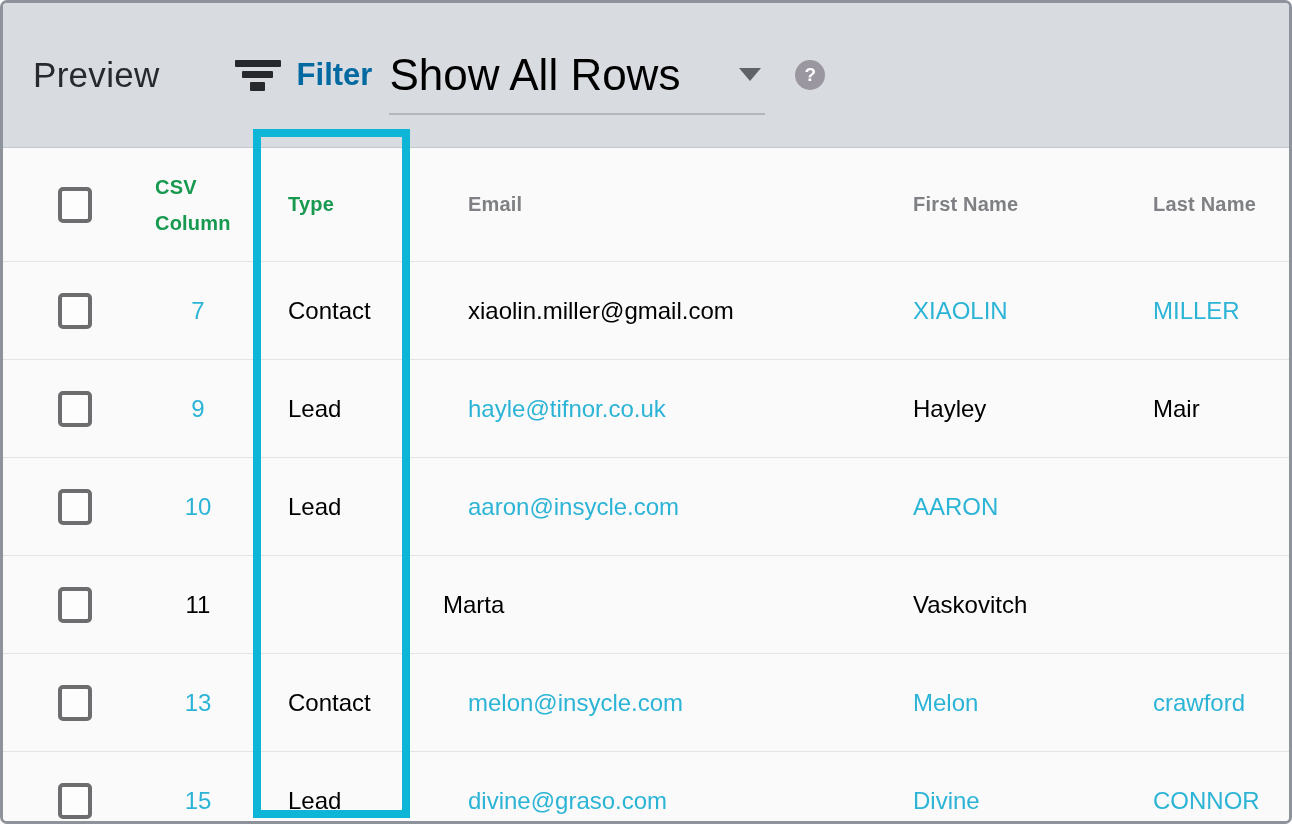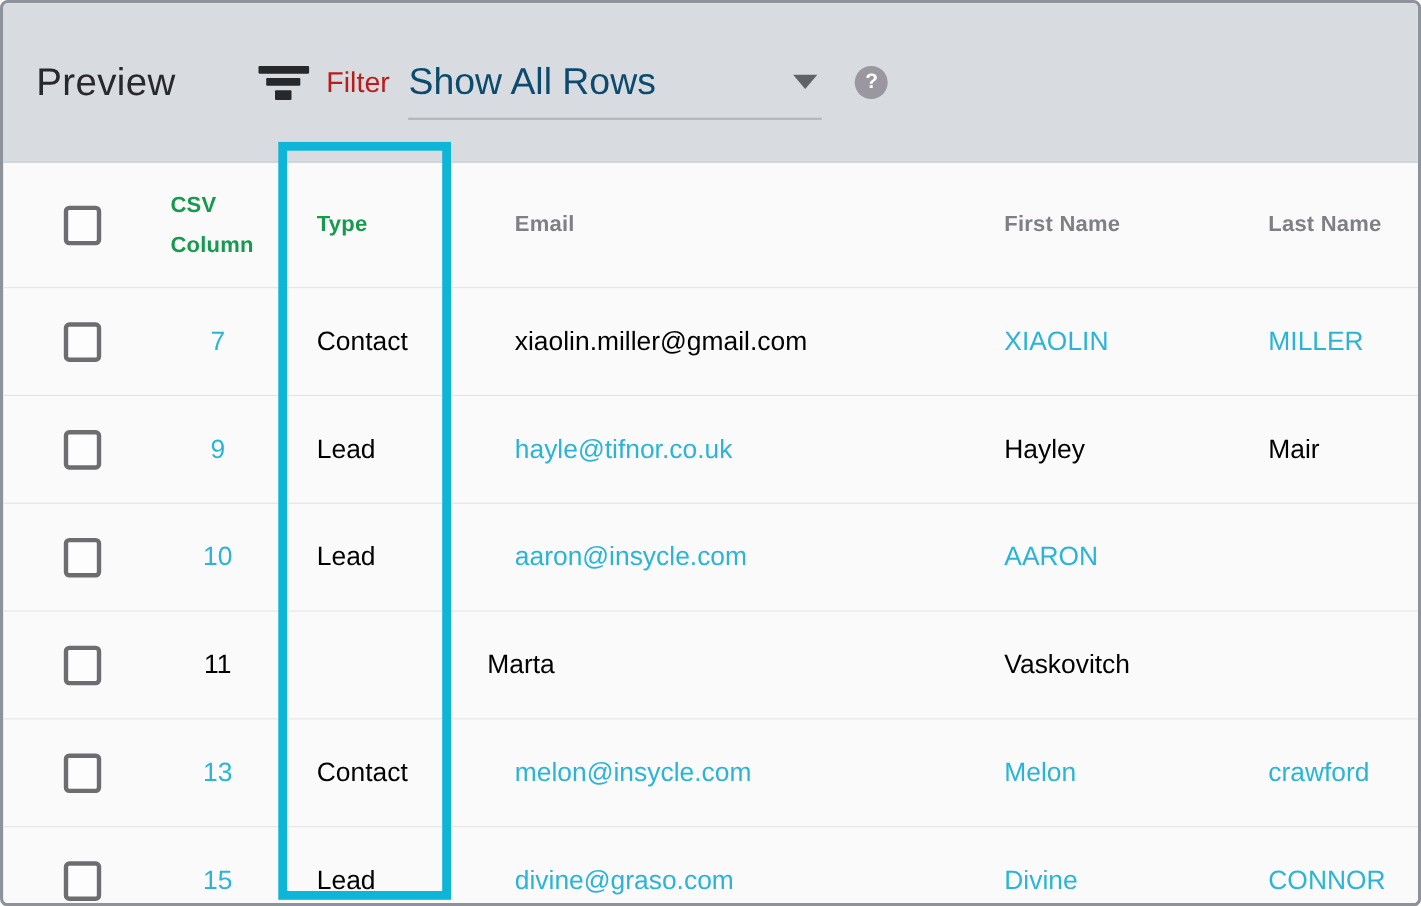--- a/index.html
+++ b/index.html
@@ -29,25 +29,25 @@
     color: #27292e;
     margin-left: 30px;
     letter-spacing: 0.3px;
   }
   .filter-group { display: flex; align-items: center; margin-left: 74px; }
   .filter-icon { display: flex; flex-direction: column; align-items: center; gap: 4px; width: 48px; }
   .filter-icon i { display: block; background: #26282b; border-radius: 1px; }
   .filter-icon .b1 { width: 46px; height: 7px; }
   .filter-icon .b2 { width: 31px; height: 7px; }
   .filter-icon .b3 { width: 15px; height: 9px; }
-  .filter-label { font-size: 26px; color: #b91c1c; margin-left: 15px; }
+  .filter-label { font-size: 31px; color: #0369a1; margin-left: 15px; font-weight: bold; }
 
   .select-wrap { display: flex; flex-direction: column; margin-left: 17px; margin-top: 14px; cursor: pointer; }
   .select-row { display: flex; align-items: center; justify-content: space-between; width: 376px; }
-  .select-value { font-size: 34px; color: #0c4a6e; white-space: nowrap; }
+  .select-value { font-size: 44px; color: #000000; white-space: nowrap; }
   .chevron-down {
     width: 0; height: 0; margin-right: 4px;
     border-left: 11px solid transparent;
     border-right: 11px solid transparent;
     border-top: 13px solid #5f6368;
   }
   .select-underline { height: 0; border-bottom: 2px solid #b3b6bb; margin-top: 13px; }
 
   .help-btn {
     width: 30px; height: 30px; border-radius: 50%;

